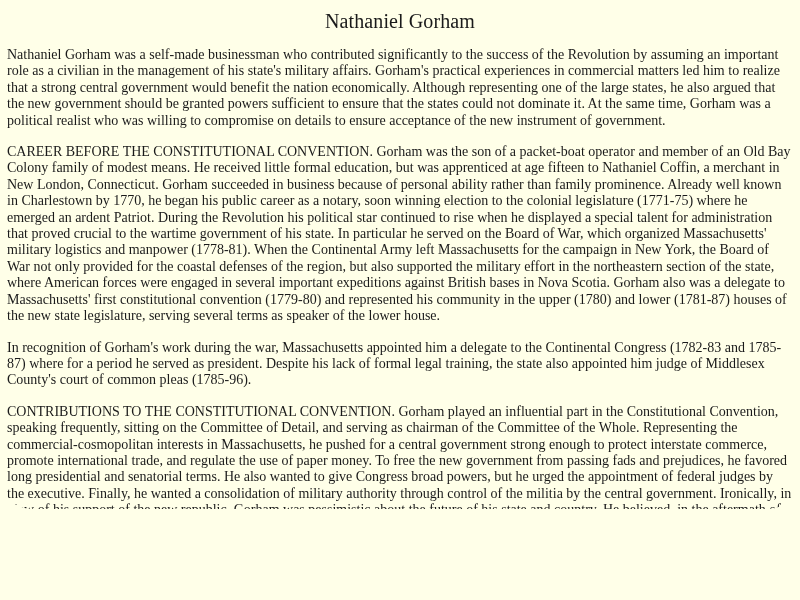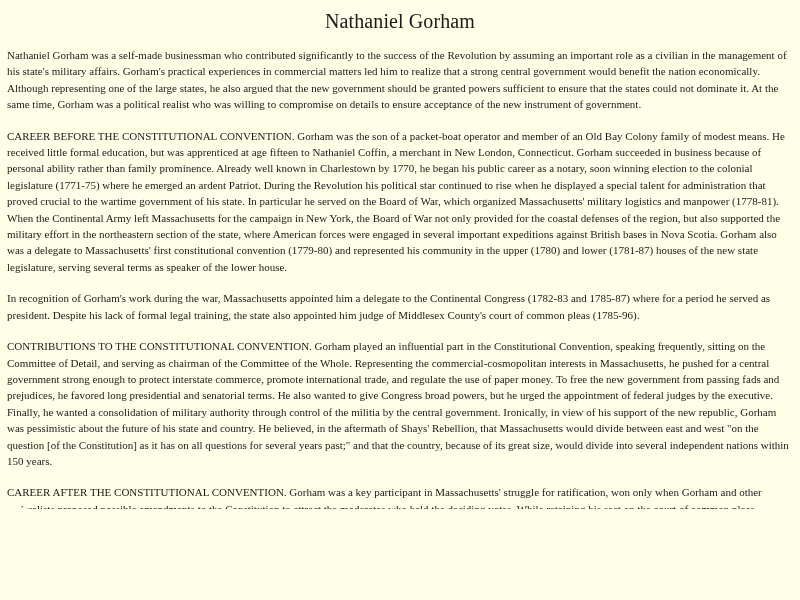--- a/index.html
+++ b/index.html
@@ -35,21 +35,21 @@
     text-align: center;
     font-size: 13.5px;
     font-weight: normal;
     line-height: 17px;
     margin: 2px 0 0 0;
   }
   .body-copy {
     margin-top: 14px;
   }
   .body-copy p {
-    font-size: 11px;
+    font-size: 14px;
     line-height: 16.4px;
     margin: 0 0 15px 0;
     text-align: left;
     text-rendering: optimizeLegibility;
   }
   .body-copy p:last-child {
     margin-bottom: 0;
   }
 </style>
 </head>

